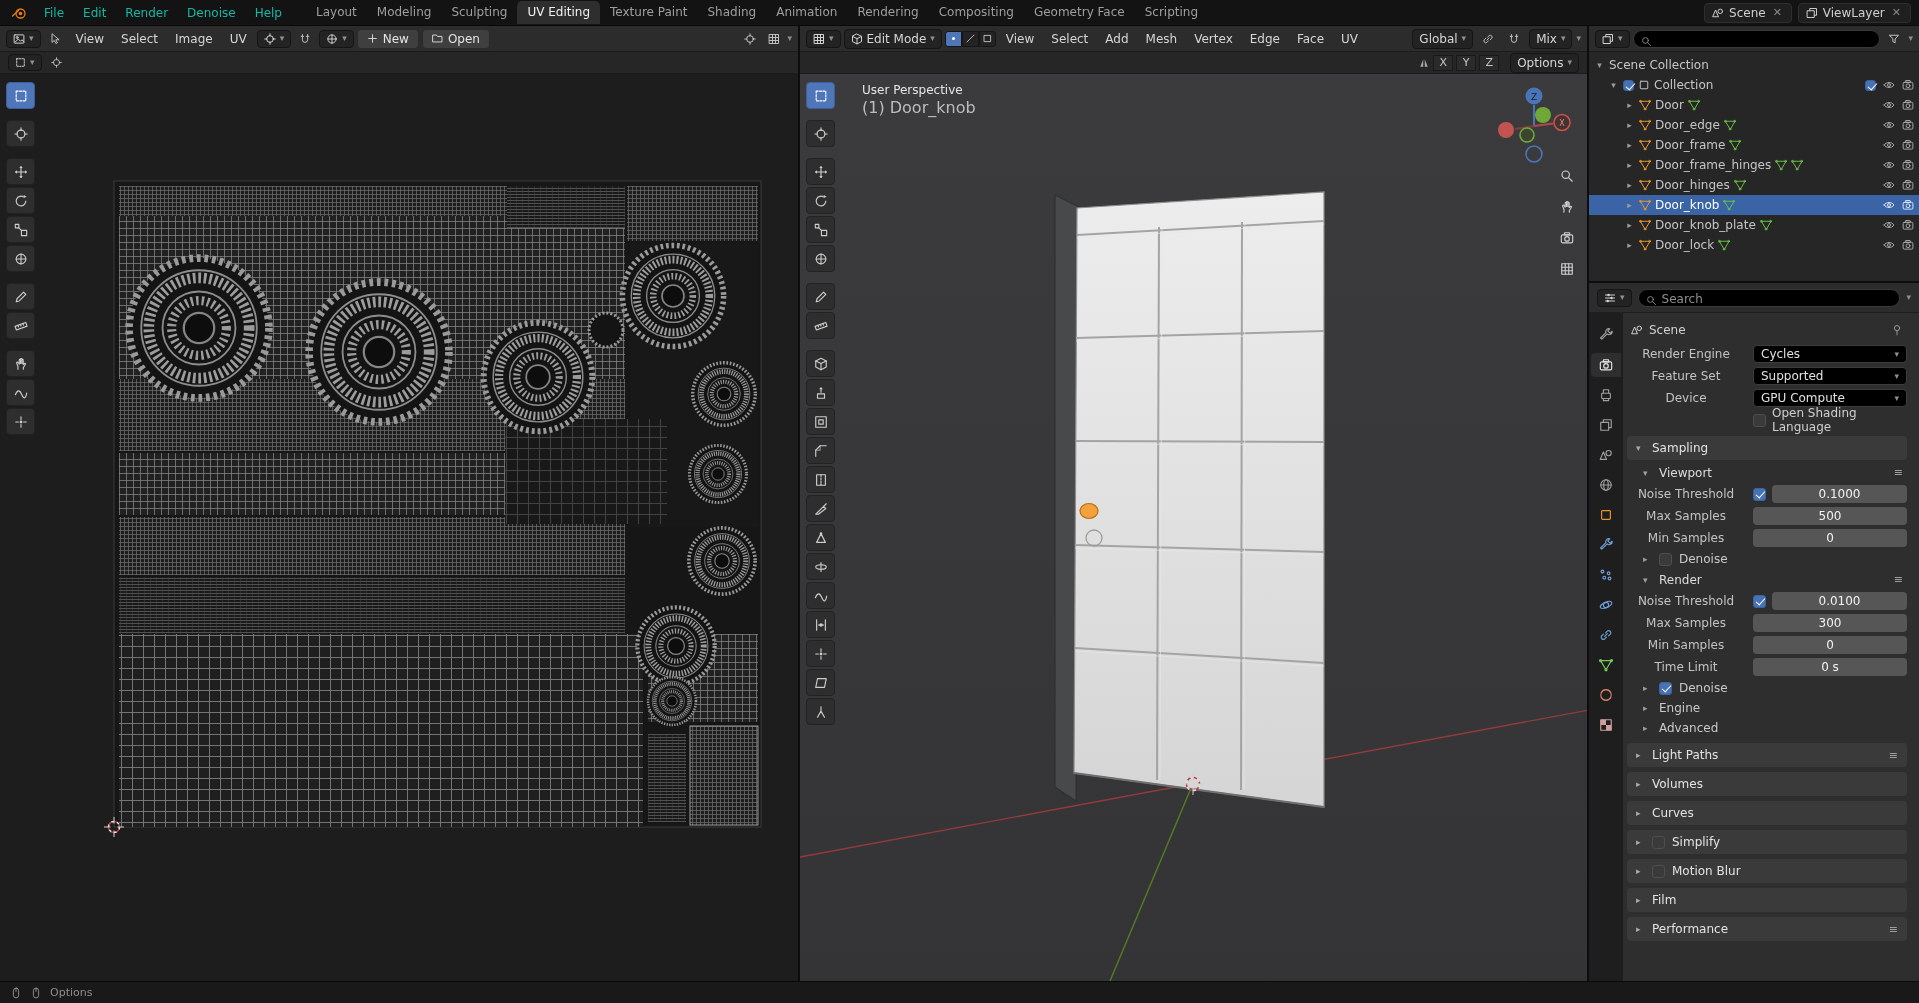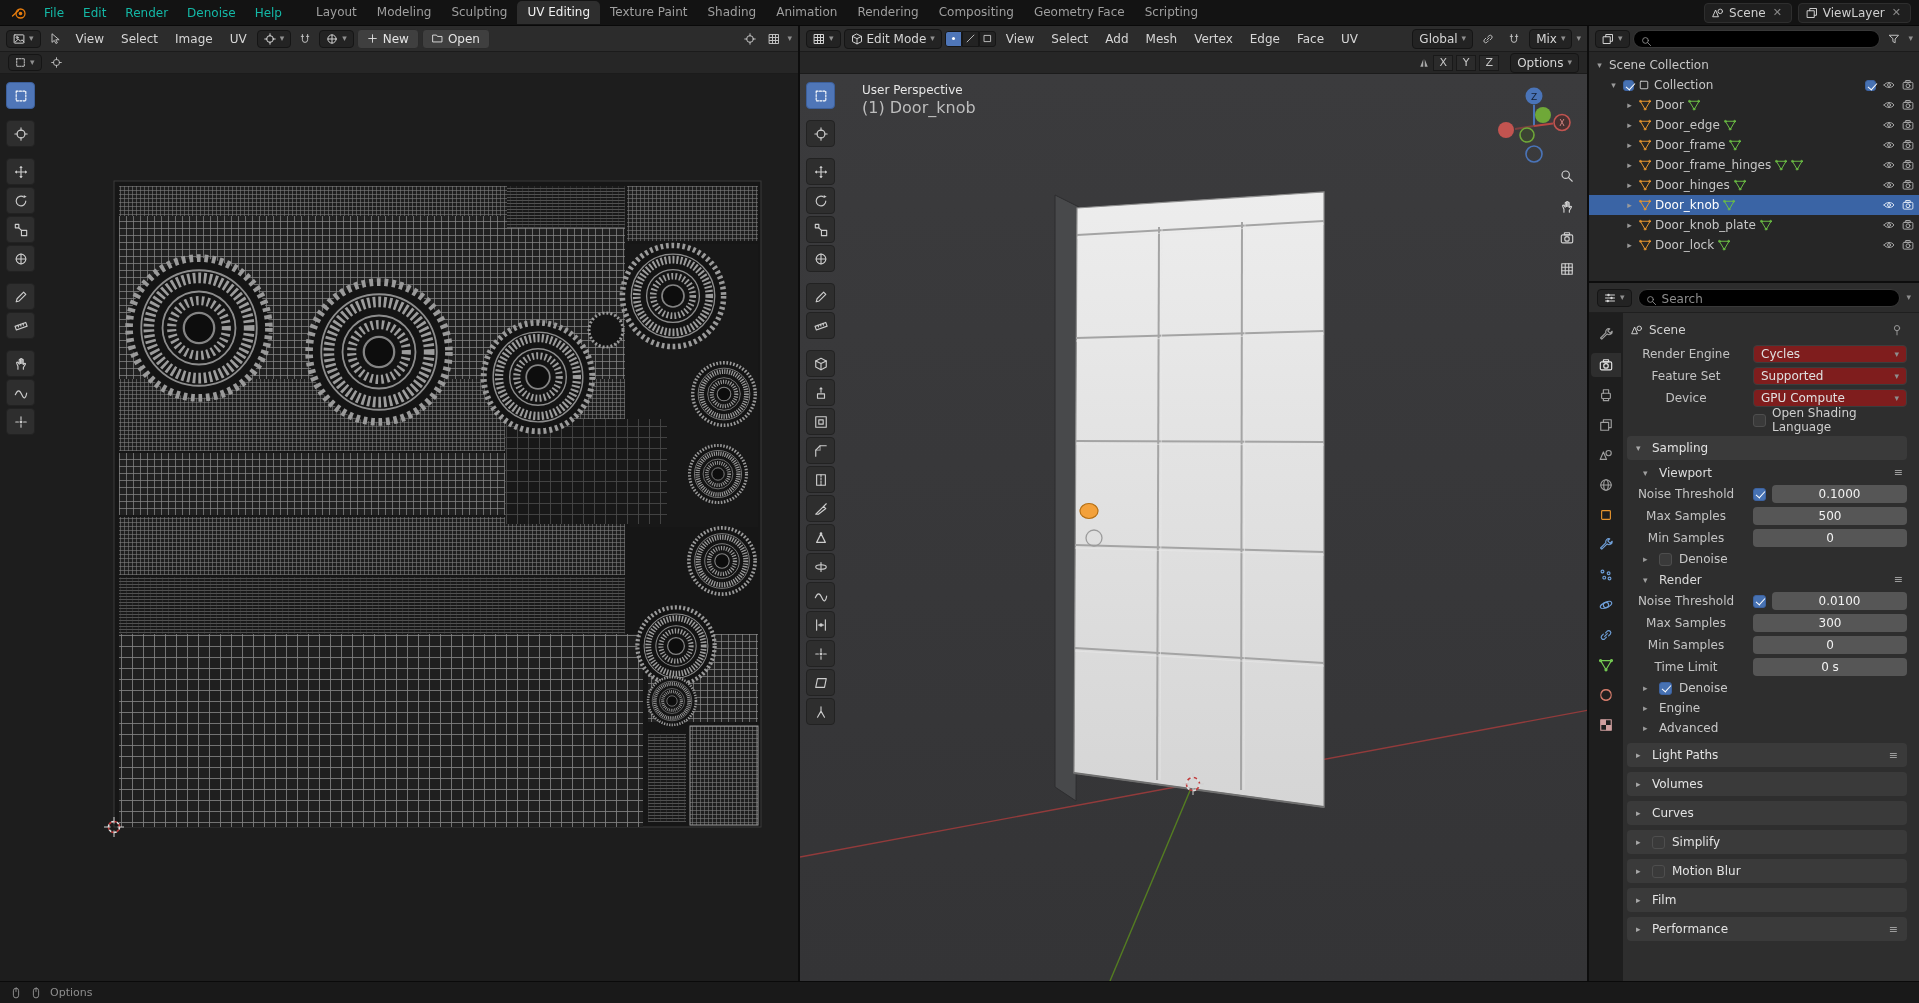--- a/index.html
+++ b/index.html
@@ -65,21 +65,21 @@
   .tabstrip{width:34px;background:#1e1e1e;padding-top:10px;display:flex;flex-direction:column;align-items:center;gap:6px;flex:none}
   .ptab{width:30px;height:24px;border-radius:4px 0 0 4px;display:flex;align-items:center;justify-content:center;color:#9f9f9f}
   .ptab.active{background:#2e2e2e;color:#e5e5e5}
   .c-orange{color:#e8962e}.c-blue{color:#6f9fd8}.c-green{color:#76cc54}.c-red{color:#d07a6a}.c-pink{color:#cf9f9f}
   .prop-content{flex:1;padding:4px 12px 4px 4px;overflow:hidden;font-size:12px}
   .crumb{display:flex;align-items:center;gap:6px;height:26px;color:#d2d2d2;padding:0 4px}
   .crumb .pin{margin-left:auto;color:#9a9a9a}
   .prow{display:flex;align-items:center;height:22px;gap:8px}
   .prow .lab{width:118px;text-align:center;color:#c3c3c3;flex:none;white-space:nowrap}
   .ctrl{flex:1;display:flex;align-items:center;gap:6px;min-width:0}
-  .dropdown{flex:1;height:18px;background:#7f1d1d;border:1px solid #3c3c3c;border-radius:4px;display:flex;align-items:center;padding:0 7px;color:#e0e0e0;gap:4px}
+  .dropdown{flex:1;height:18px;background:#000000;border:1px solid #3c3c3c;border-radius:4px;display:flex;align-items:center;padding:0 7px;color:#e0e0e0;gap:4px}
   .dropdown .chev{margin-left:auto}
   .field{flex:1;height:18px;background:#565656;border-radius:4px;display:flex;align-items:center;justify-content:center;color:#f2f2f2}
   .checkbox{width:13px;height:13px;border-radius:3px;background:#3a3a3a;border:1px solid #4e4e4e;flex:none;position:relative}
   .checkbox.checked{background:#4772b3;border-color:#3c62a0}
   .checkbox.checked::after{content:"";position:absolute;left:3.5px;top:0.5px;width:4px;height:8px;border:solid #fff;border-width:0 1.8px 1.8px 0;transform:rotate(42deg)}
   .section{height:24px;background:#3a3a3a;border-radius:4px;display:flex;align-items:center;gap:7px;padding:0 9px;margin:5px 0 2px;color:#e3e3e3}
   .section .arr{color:#a9a9a9;font-size:9px;width:9px}
   .section .mnu{margin-left:auto;color:#9d9d9d;font-size:11px}
   .subhead{display:flex;align-items:center;gap:7px;height:21px;padding-left:16px;color:#dcdcdc}
   .subhead .arr{color:#a0a0a0;font-size:9px;width:9px}

